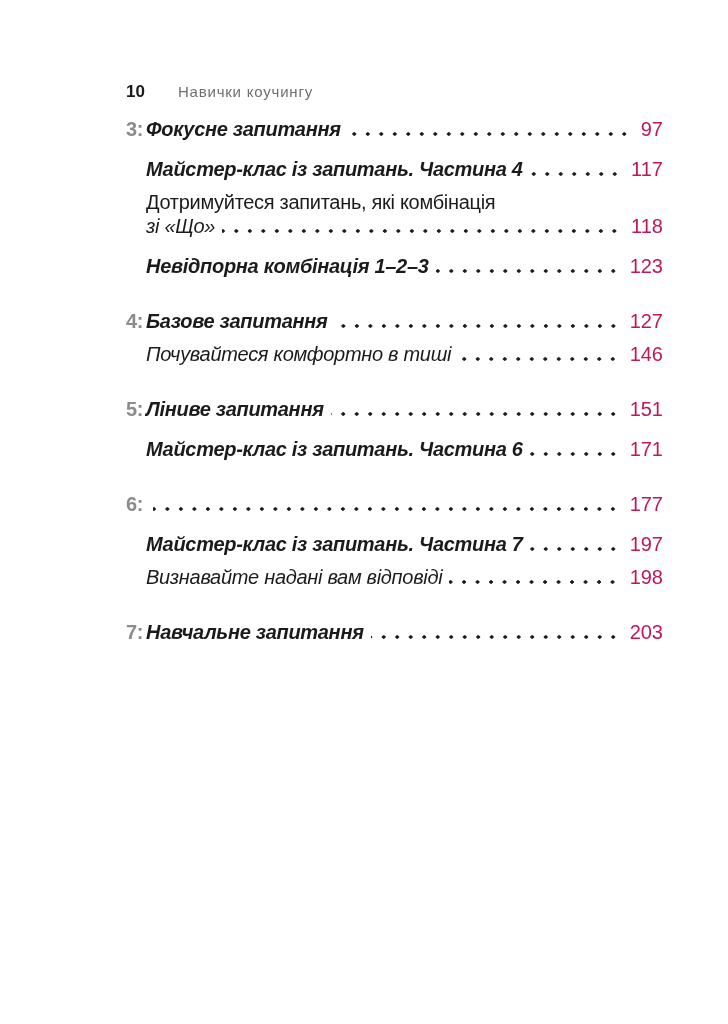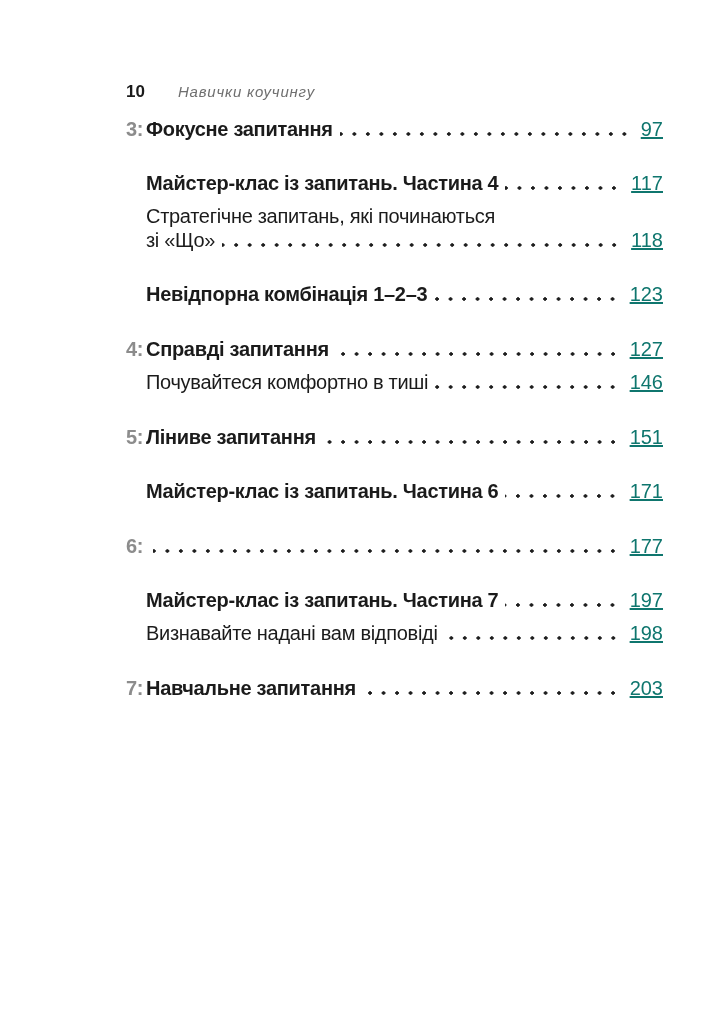--- a/index.html
+++ b/index.html
@@ -28,71 +28,69 @@
     font-weight: 700;
     color: #1b1b1b;
     letter-spacing: 0;
   }
   .running {
     margin-left: 33px;
     font-size: 15px;
     font-weight: 400;
     color: #6f6f6f;
     letter-spacing: 0.8px;
-    font-style: italic;
   }
   .toc {
     position: absolute;
     left: 126px;
     top: 117px;
     width: 537px;
   }
   .row {
     position: relative;
     padding-left: 20px;
     font-size: 20px;
     line-height: 24px;
     letter-spacing: -0.3px;
   }
   .row.chapter   { margin-top: 31px; }
-  .row.sub-bold  { margin-top: 30px; }
+  .row.sub-bold  { margin-top: 16px; }
   .row.sub       { margin-top: 9px; }
   .row:first-child { margin-top: 0; }
   .row.chapter .title,
   .row.sub-bold .title,
   .row.chapter .line1,
   .row.sub-bold .line1 { font-weight: 700; }
   .num {
     position: absolute;
     left: 0;
     top: 0;
     font-weight: 700;
     color: #8c8c8c;
   }
   .line1 { white-space: nowrap; }
   .lastline {
     display: flex;
     align-items: baseline;
   }
-  .title { white-space: nowrap; }
+  .title { white-space: nowrap; font-style: italic; }
   .leader {
     flex: 1;
     min-width: 18px;
     align-self: stretch;
     margin: 0 10px 0 7px;
     background-image: radial-gradient(circle, #1c1c1c 1.5px, transparent 1.9px);
     background-size: 13.5px 4px;
     background-repeat: repeat-x;
     background-position: right calc(100% - 5px);
   }
   .pagenum {
     font-weight: 400;
-    color: #0f766e;
+    color: #be185d;
     letter-spacing: 0;
-    text-decoration: underline;
   }
 </style>
 </head>
 <body>
 
 <div class="page">
 
   <div class="header">
     <span class="folio">10</span>
     <span class="running">Навички коучингу</span>
@@ -111,40 +109,40 @@
       <div class="row sub-bold">
 
     <div class="lastline">
       <span class="title">Майстер-клас із запитань. Частина 4</span>
       <span class="leader"></span>
       <span class="pagenum">117</span>
     </div>
   </div>
       <div class="row sub">
 
-    <div class="line1">Стратегічне запитань, які починаються</div>
+    <div class="line1">Дотримуйтеся запитань, які комбінація</div>
     <div class="lastline">
       <span class="title">зі «Що»</span>
       <span class="leader"></span>
       <span class="pagenum">118</span>
     </div>
   </div>
       <div class="row sub-bold">
 
     <div class="lastline">
       <span class="title">Невідпорна комбінація 1–2–3</span>
       <span class="leader"></span>
       <span class="pagenum">123</span>
     </div>
   </div>
       <div class="row chapter">
     <span class="num">4:</span>
 
     <div class="lastline">
-      <span class="title">Справді запитання</span>
+      <span class="title">Базове запитання</span>
       <span class="leader"></span>
       <span class="pagenum">127</span>
     </div>
   </div>
       <div class="row sub">
 
     <div class="lastline">
       <span class="title">Почувайтеся комфортно в тиші</span>
       <span class="leader"></span>
       <span class="pagenum">146</span>

